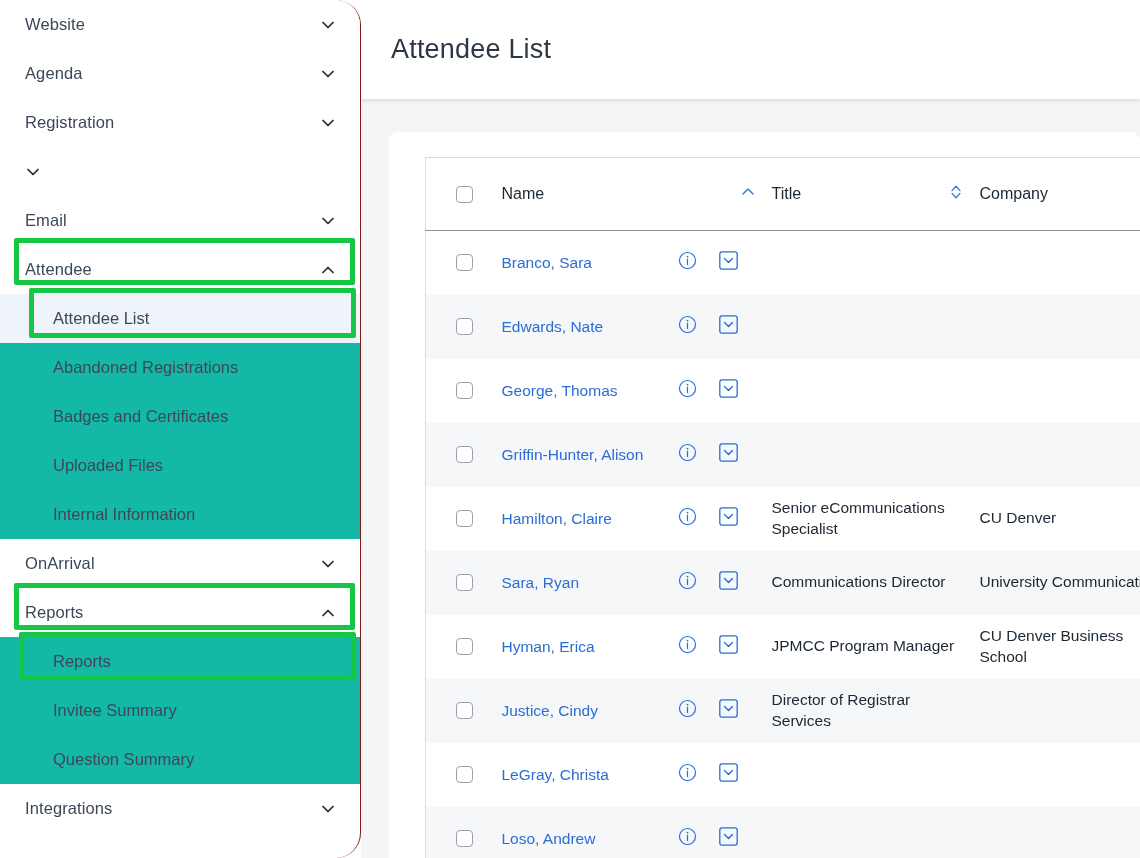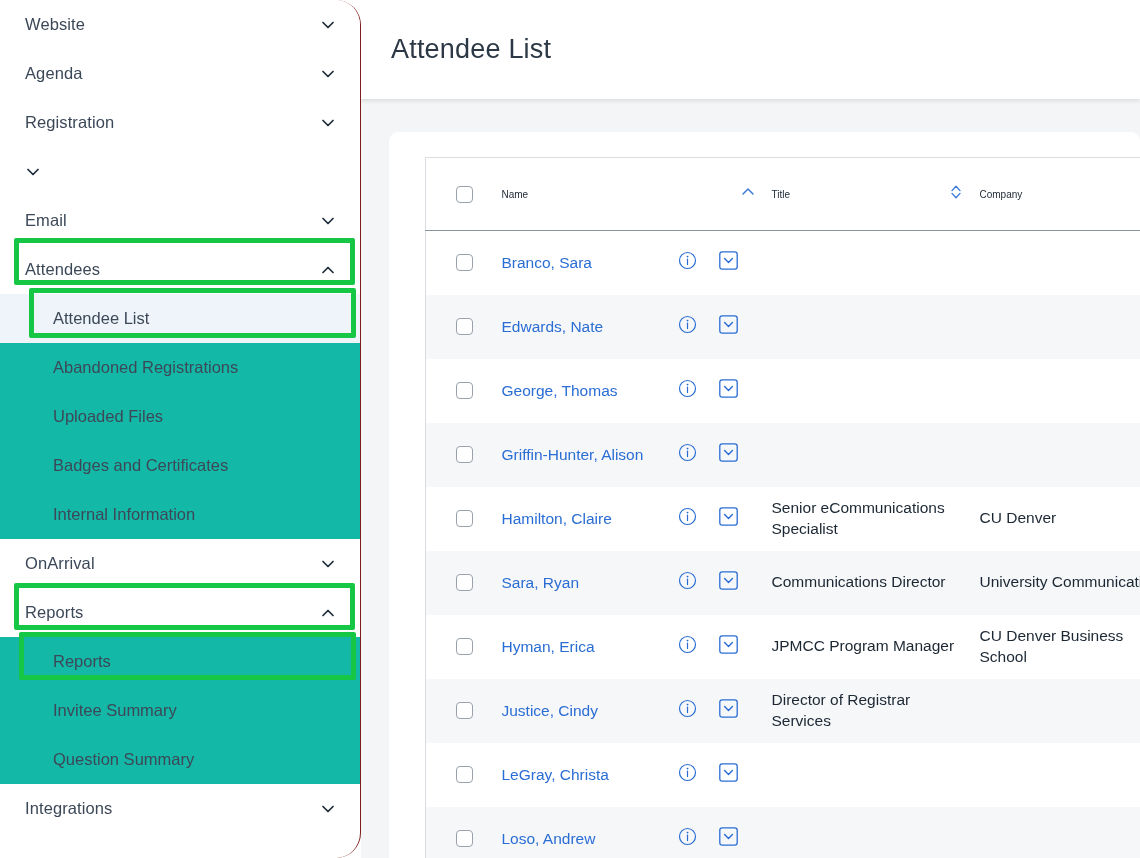--- a/index.html
+++ b/index.html
@@ -104,21 +104,21 @@
   }
   table.attendees th, table.attendees td {
     text-align: left;
     vertical-align: middle;
     padding: 0;
   }
   thead tr { height: 72px; }
   thead th { border-bottom: 1px solid #8b9199; background:#fff; }
   .th-inner { display: flex; align-items: center; height: 72px; }
   .th-label {
-    font-size: 10px;
+    font-size: 16px;
     color: #1b2733;
     font-weight: 400;
     white-space: nowrap;
   }
   .sort-ico { margin-left: auto; margin-right: 16px; display:block; }
   .col-check { width: 76px; }
   .col-name  { width: 270px; }
   .col-title { width: 208px; }
   .col-comp  { width: 206px; }
 
@@ -202,38 +202,38 @@
           <span class="label">Email</span>
           <span class="chev">
             <svg width="16" height="16" viewBox="0 0 16 16" fill="none">
               <path d="M3 5.5 L8 10.5 L13 5.5" stroke="#1d2b3a" stroke-width="1.7" stroke-linecap="round" stroke-linejoin="round"></path>
             </svg>
           </span>
         </div>
       </div>
       <div class="nav-group">
         <div class="nav-top">
-          <span class="label">Attendees</span>
+          <span class="label">Attendee</span>
           <span class="chev">
             <svg width="16" height="16" viewBox="0 0 16 16" fill="none">
               <path d="M3 10.5 L8 5.5 L13 10.5" stroke="#1d2b3a" stroke-width="1.7" stroke-linecap="round" stroke-linejoin="round"></path>
             </svg>
           </span>
         </div>
         <div class="nav-sub active">
           <span>Attendee List</span>
         </div>
         <div class="nav-sub">
           <span>Abandoned Registrations</span>
         </div>
         <div class="nav-sub">
+          <span>Badges and Certificates</span>
+        </div>
+        <div class="nav-sub">
           <span>Uploaded Files</span>
-        </div>
-        <div class="nav-sub">
-          <span>Badges and Certificates</span>
         </div>
         <div class="nav-sub">
           <span>Internal Information</span>
         </div>
       </div>
       <div class="nav-group">
         <div class="nav-top">
           <span class="label">OnArrival</span>
           <span class="chev">
             <svg width="16" height="16" viewBox="0 0 16 16" fill="none">

